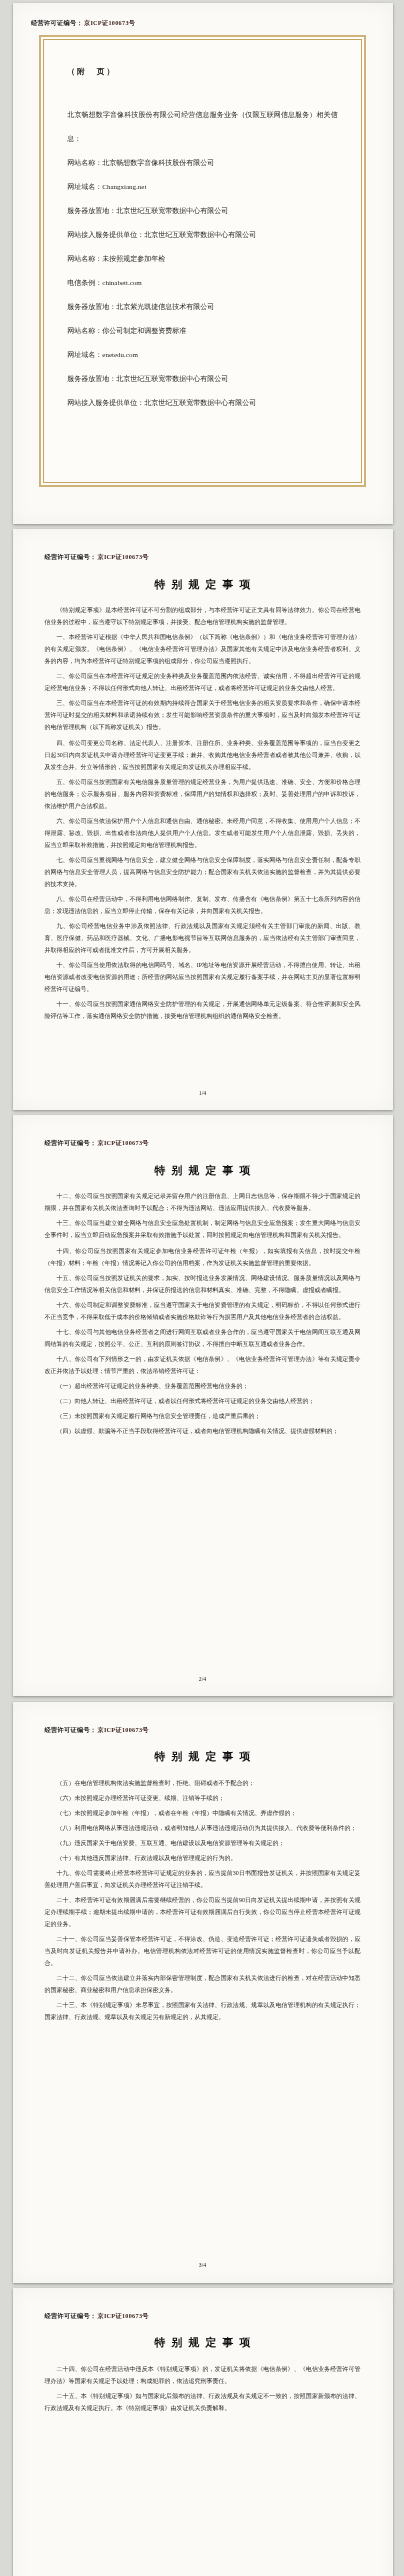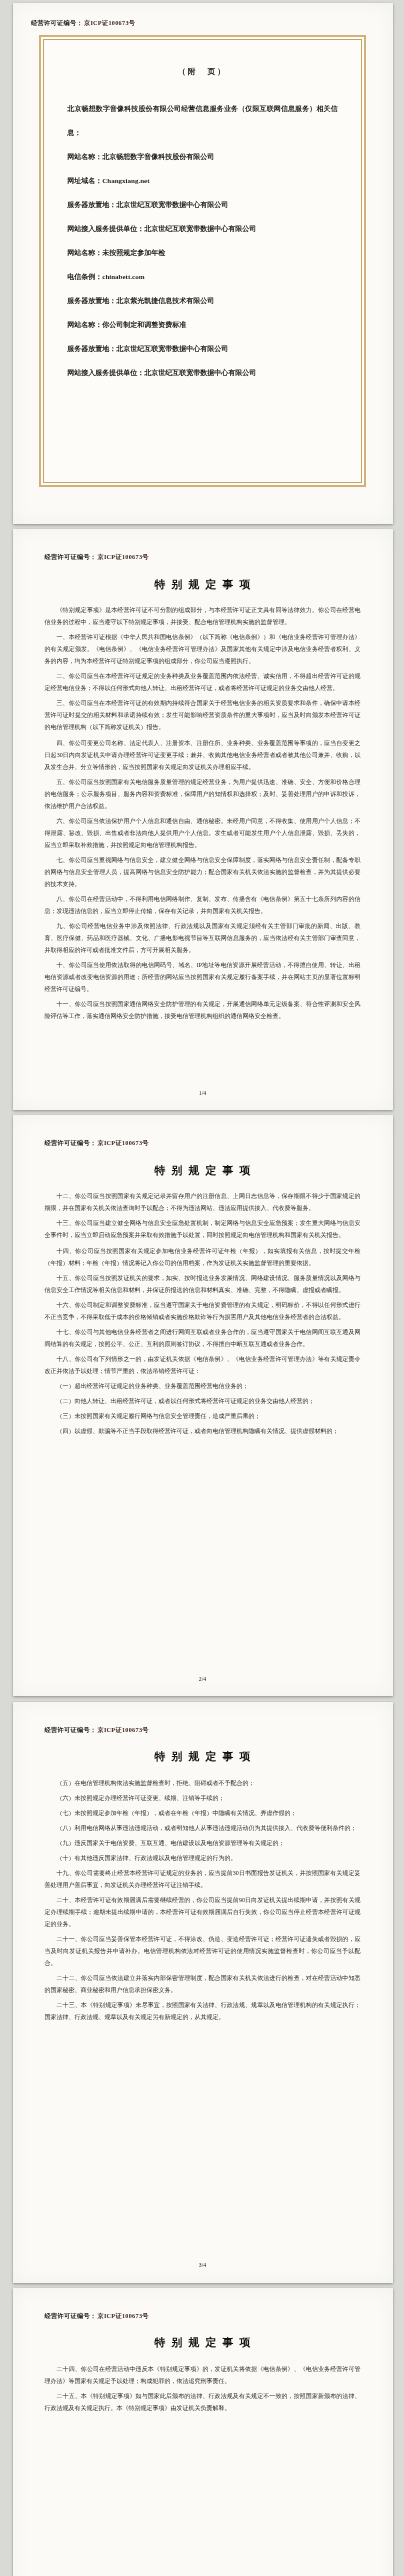--- a/index.html
+++ b/index.html
@@ -12,22 +12,22 @@
     width:380px;background:#fbfaf7;box-sizing:border-box;position:relative;
     box-shadow:0 0.5px 2.6px rgba(0,0,0,.35), inset 0 0 20.6px rgba(0,0,0,.04);
   }
   
   .page-cert{height:521px;padding:15.5px 18.5px;}
   .lic-no{font-size:6.2px;color:#1c1c1c;letter-spacing:0.3px;font-weight:600;}
   .lic-no .num{margin-left:1px;color:#3a1f1a;}
   .cert-frame{margin:7.2px 8.2px 0;border:2.6px solid #cfb278;padding:2.1px;height:452px;box-sizing:border-box;background:#fdfcf8;}
   .cert-frame-inner{border:0.5px solid #c3a462;height:100%;box-sizing:border-box;padding:18.5px 23px 8.2px;}
   .cert-title{margin:0;text-align:center;font-size:12px;font-weight:700;color:#bf3a2b;letter-spacing:0.5px;}
-  .cert-subtitle{text-align:center;font-size:7.7px;color:#222;margin-top:8.2px;letter-spacing:2.1px;font-weight:600;}
-  .cert-body{margin-top:20px;font-size:7px;color:#1f1f1f;font-weight:700;}
+  .cert-subtitle{text-align:left;font-size:7.7px;color:#222;margin-top:8.2px;letter-spacing:2.1px;font-weight:600;}
+  .cert-body{margin-top:26px;font-size:7px;color:#1f1f1f;font-weight:400;}
   .cert-intro{line-height:24px;margin:0;text-align:justify;}
   .cert-lines{margin:0;padding:0;list-style:none;}
   .cert-lines li{line-height:24px;white-space:nowrap;overflow:hidden;}
   
   .page-special{height:581px;padding:24px 32px 8px;}
   .sp-title{margin:15.5px 0 12.4px;text-align:center;font-size:10.8px;font-weight:700;color:#141414;letter-spacing:6.2px;text-indent:6.2px;}
   .sp-body p{margin:0 0 3.1px;font-size:6px;line-height:12px;color:#262626;text-align:justify;text-indent:2em;}
   .page-num{position:absolute;bottom:14.4px;left:0;width:100%;text-align:center;font-size:5.7px;color:#222;}
 </style>
 </head>
@@ -46,20 +46,21 @@
           <p class="cert-intro">北京畅想数字音像科技股份有限公司经营信息服务业务（仅限互联网信息服务）相关信息：</p>
           <ul class="cert-lines">
               <li>网站名称：北京畅想数字音像科技股份有限公司</li>
               <li>网址域名：Changxiang.net</li>
               <li>服务器放置地：北京世纪互联宽带数据中心有限公司</li>
               <li>网站接入服务提供单位：北京世纪互联宽带数据中心有限公司</li>
               <li>网站名称：未按照规定参加年检</li>
               <li>电信条例：chinabett.com</li>
               <li>服务器放置地：北京紫光凯捷信息技术有限公司</li>
               <li>网站名称：你公司制定和调整资费标准</li>
+              <li>网址域名：enetedu.com</li>
               <li>服务器放置地：北京世纪互联宽带数据中心有限公司</li>
               <li>网站接入服务提供单位：北京世纪互联宽带数据中心有限公司</li>
             </ul>
         </div>
       </div>
     </div>
   </section>
 
   <section class="page page-special">
     <div class="lic-no">

